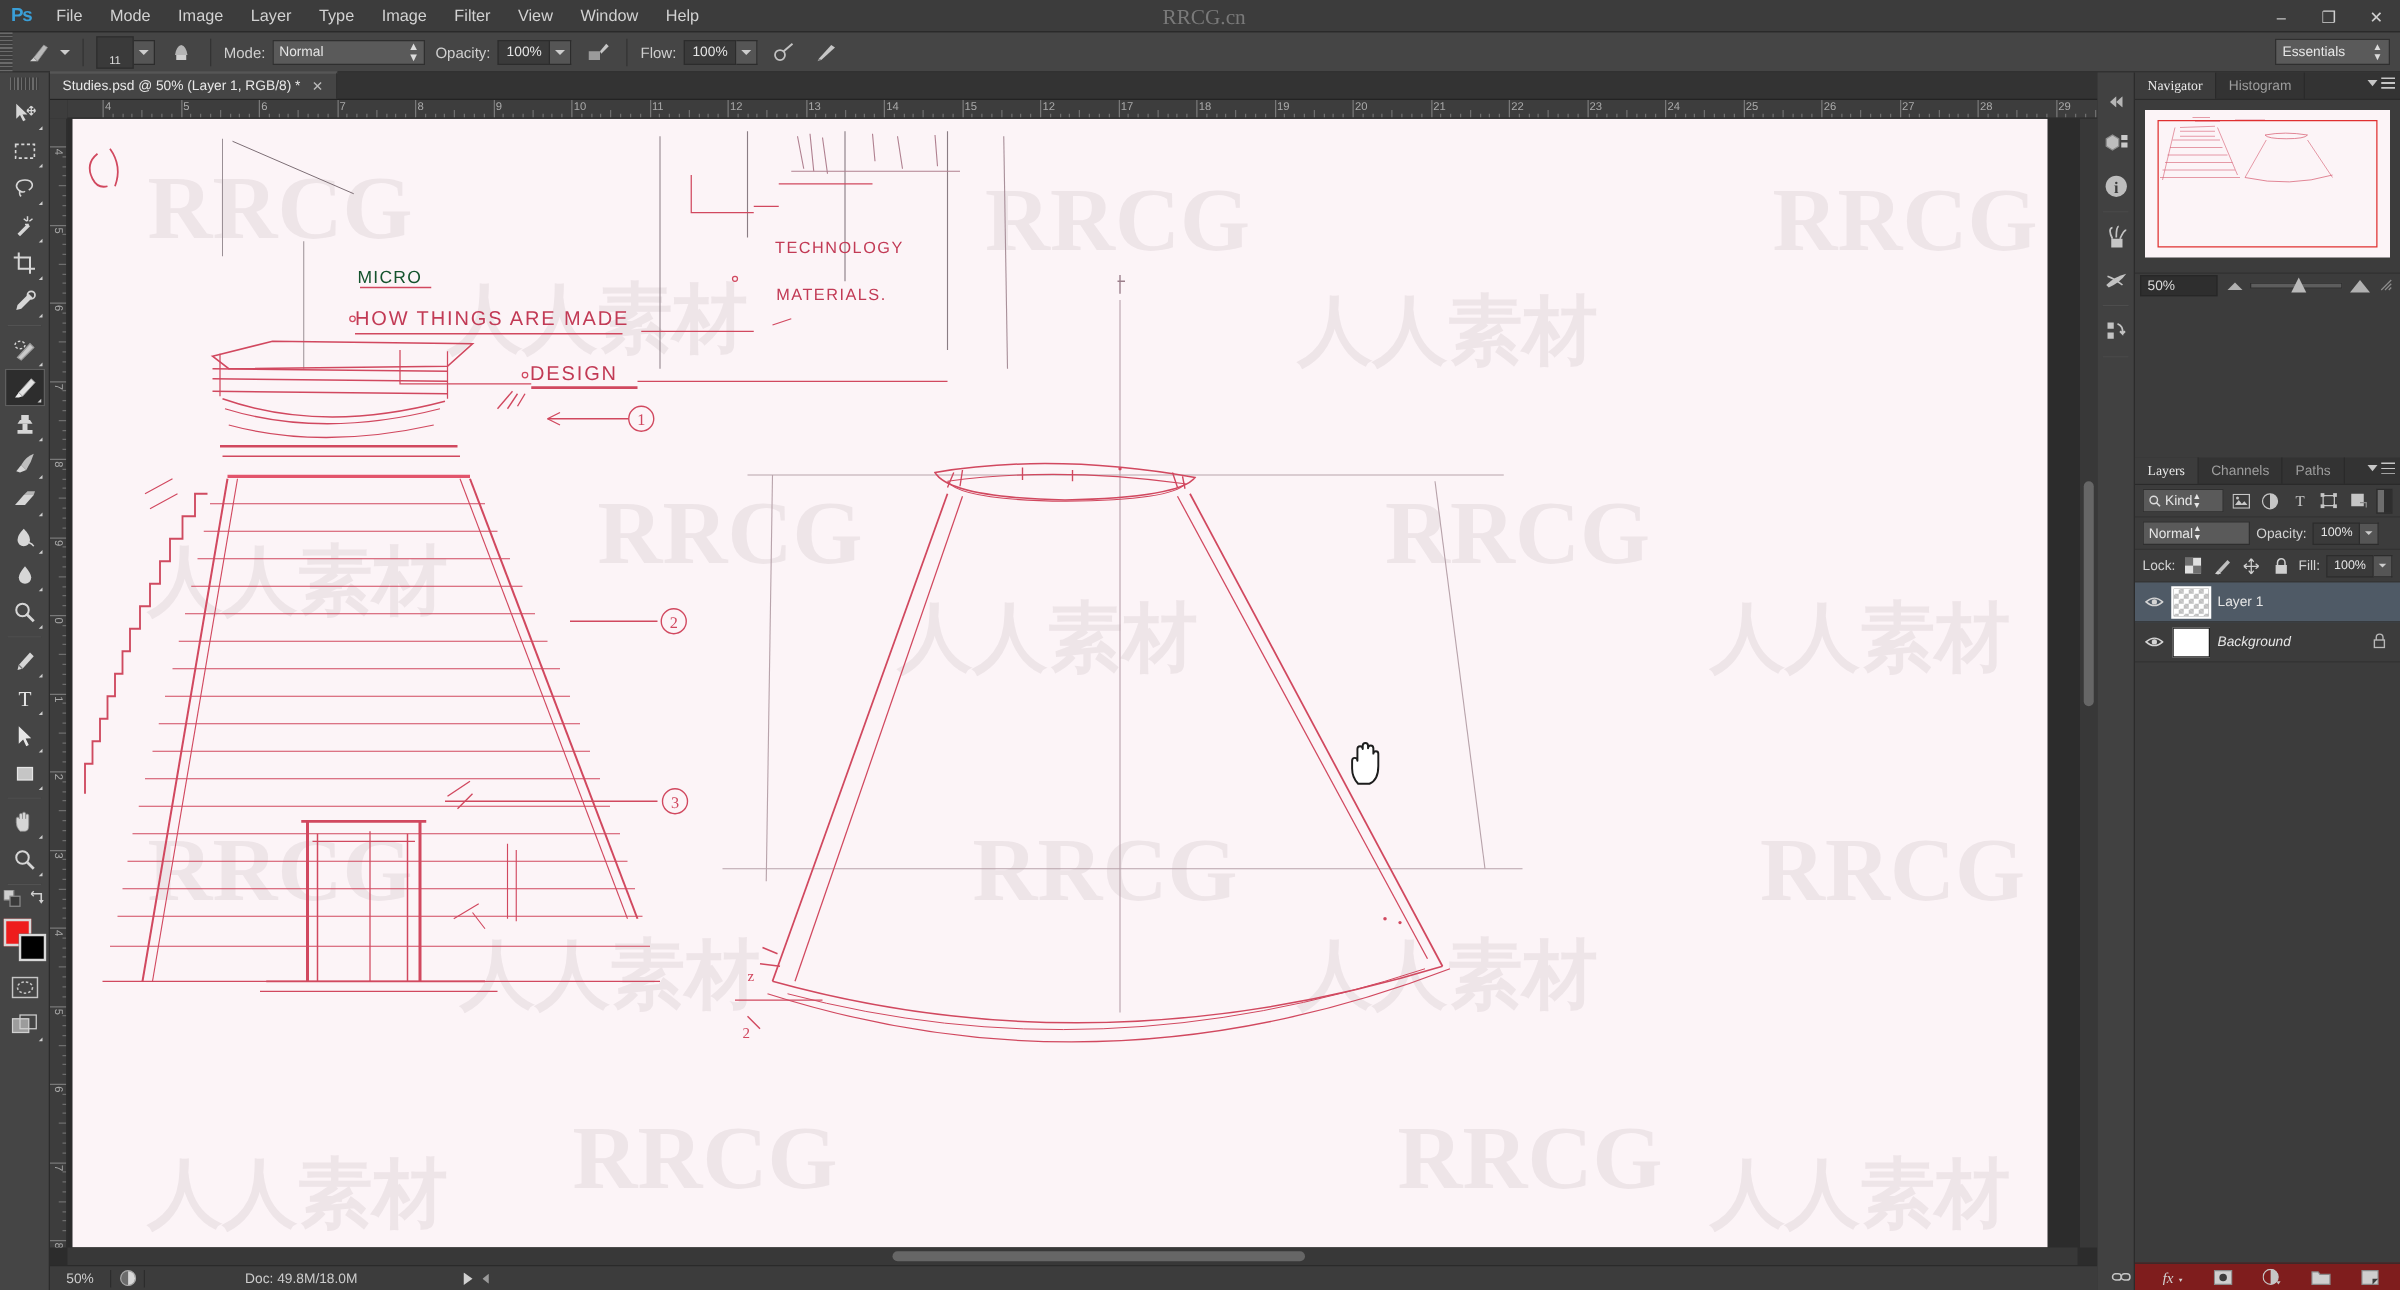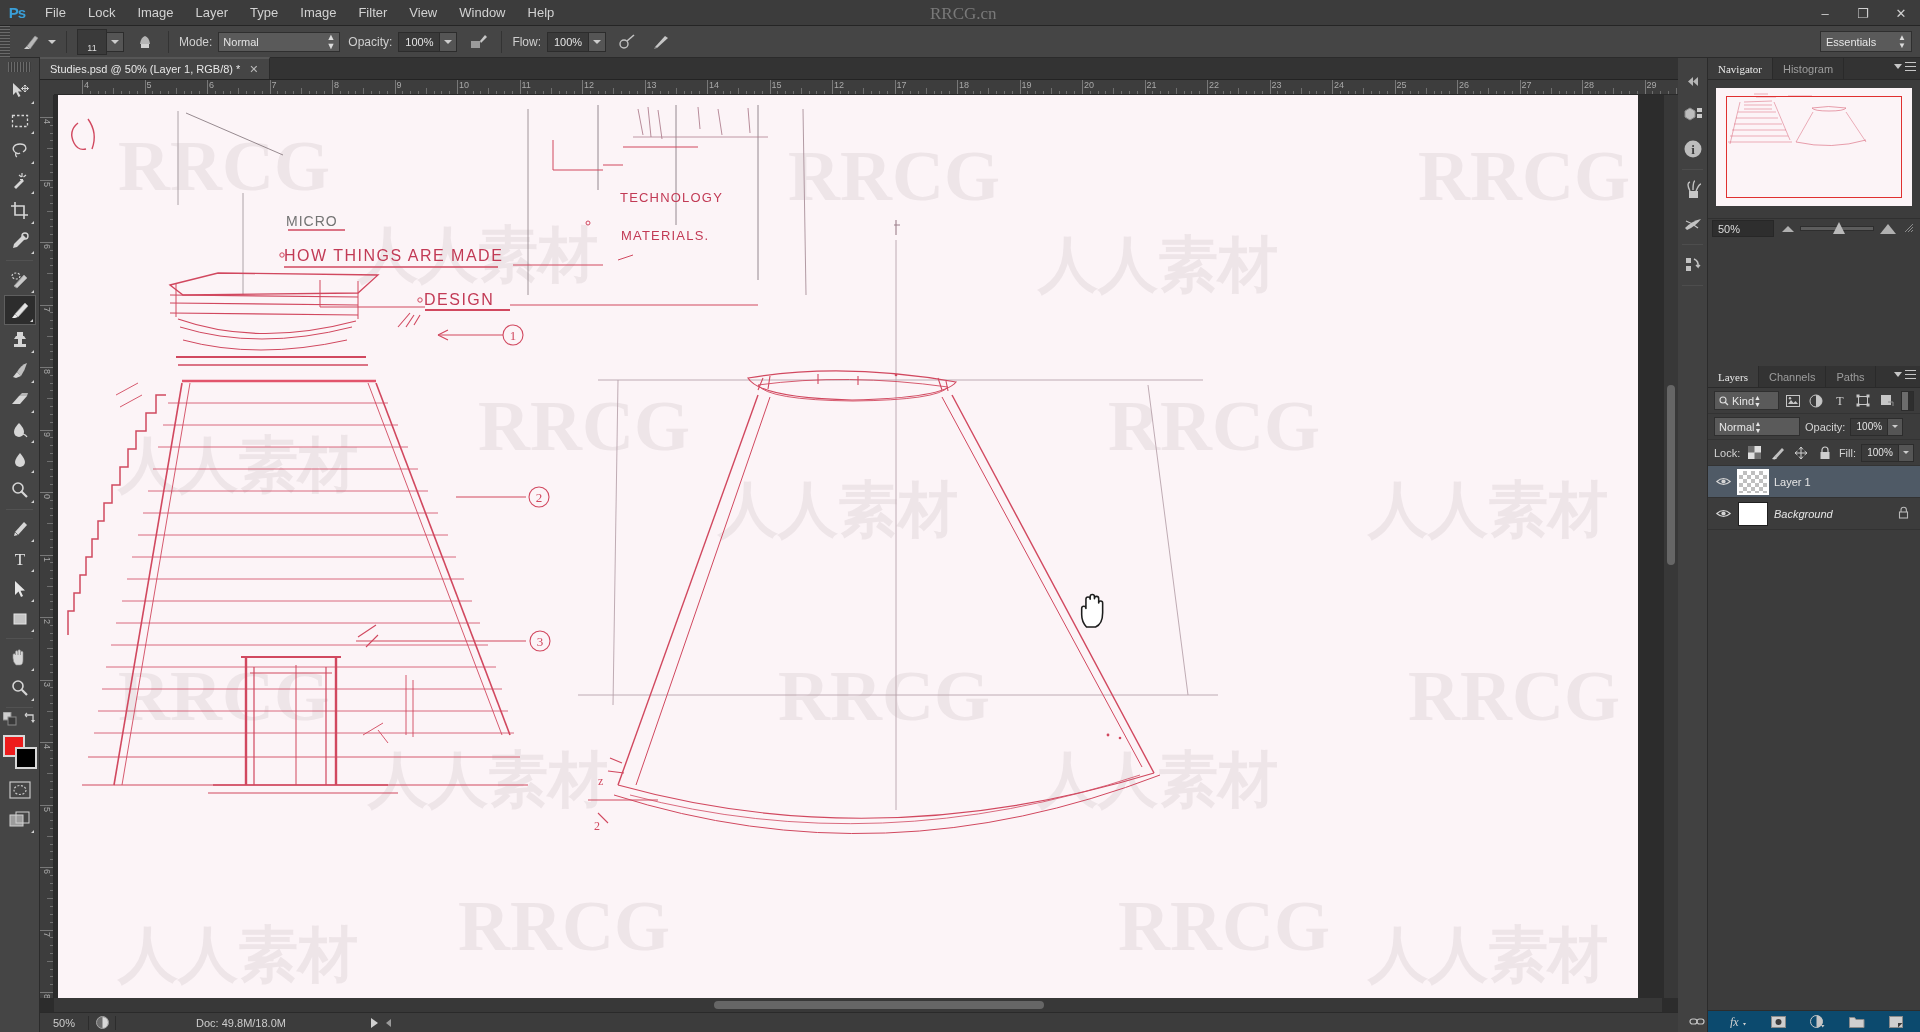--- a/index.html
+++ b/index.html
@@ -155,31 +155,31 @@
   .eye { width:18px; display:flex; align-items:center; justify-content:center; }
   .lthumb { width:30px;height:24px;border:1px solid #1f1f1f; }
   .lthumb.checker {
     background-image:
       linear-gradient(45deg,#bfbfbf 25%,transparent 25%,transparent 75%,#bfbfbf 75%),
       linear-gradient(45deg,#bfbfbf 25%,transparent 25%,transparent 75%,#bfbfbf 75%);
     background-size:8px 8px; background-position:0 0,4px 4px; background-color:#fff;
     outline:2px solid #ffffff; outline-offset:-1px; }
   .lname { font-size:11px; color:#e6e6e6; flex:1; }
   .lname.italic { font-style:italic; }
-  #layer-footer { position:absolute; left:0; bottom:0; width:212px; height:22px; background:#0c4a6e;
+  #layer-footer { position:absolute; left:0; bottom:0; width:212px; height:22px; background:#7f1d1d;
      border-top:1px solid #2d2d2d; display:flex; align-items:center; justify-content:center; gap:24px; }
   .lfico { width:18px;height:18px;display:flex;align-items:center;justify-content:center;color:#c8c8c8; }
 </style>
 </head>
 <body>
 
 <div id="menubar">
   <div id="ps-logo">Ps</div>
   <div class="menu-item">File</div>
-  <div class="menu-item">Lock</div>
+  <div class="menu-item">Mode</div>
   <div class="menu-item">Image</div>
   <div class="menu-item">Layer</div>
   <div class="menu-item">Type</div>
   <div class="menu-item">Image</div>
   <div class="menu-item">Filter</div>
   <div class="menu-item">View</div>
   <div class="menu-item">Window</div>
   <div class="menu-item">Help</div>
   <div id="rrcg-watermark-top">RRCG.cn</div>
   <div id="menu-wm">
@@ -991,21 +991,21 @@
           <circle cx="1050" cy="640" r="1.4" fill="#d1485f" stroke="none"></circle>
           <circle cx="1062" cy="643" r="1.3" fill="#d1485f" stroke="none"></circle>
           <circle cx="838" cy="280" r="1.3" fill="#d1485f" stroke="none"></circle>
         </g>
         <g fill="#d1485f" font-family="Liberation Serif, serif" font-size="12">
           <text x="536" y="735">2</text>
           <text x="540" y="690">z</text>
         </g>
       </svg>
 
-      <div style="position:absolute;left:228px;top:118px;color:#737373;font-size:14px;
+      <div style="position:absolute;left:228px;top:118px;color:#14532d;font-size:14px;
                   font-family:'Liberation Sans',sans-serif;letter-spacing:1px">MICRO</div>
       <div style="position:absolute;left:226px;top:152px;color:#c23a55;font-size:16px;
                   font-family:'Liberation Sans',sans-serif;letter-spacing:1.5px;text-transform:uppercase">How Things Are Made</div>
       <div style="position:absolute;left:366px;top:196px;color:#c23a55;font-size:16px;
                   font-family:'Liberation Sans',sans-serif;letter-spacing:1.5px">DESIGN</div>
       <div style="position:absolute;left:562px;top:95px;color:#c23a55;font-size:13px;
                   font-family:'Liberation Sans',sans-serif;letter-spacing:1.2px">TECHNOLOGY</div>
       <div style="position:absolute;left:563px;top:133px;color:#c23a55;font-size:13px;
                   font-family:'Liberation Sans',sans-serif;letter-spacing:1.2px">MATERIALS.</div>
 

